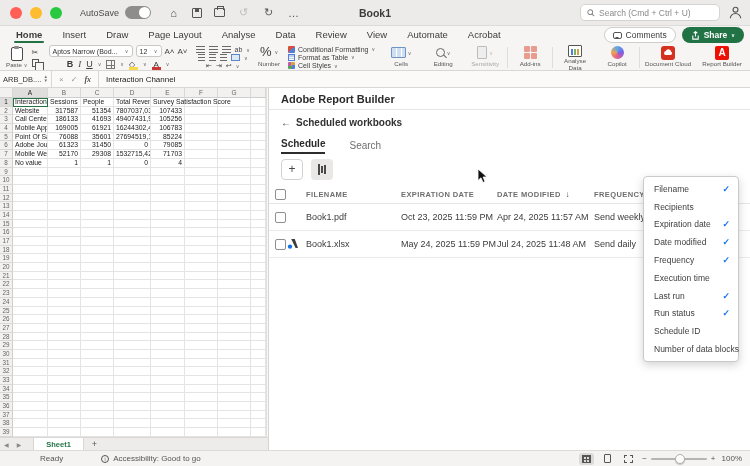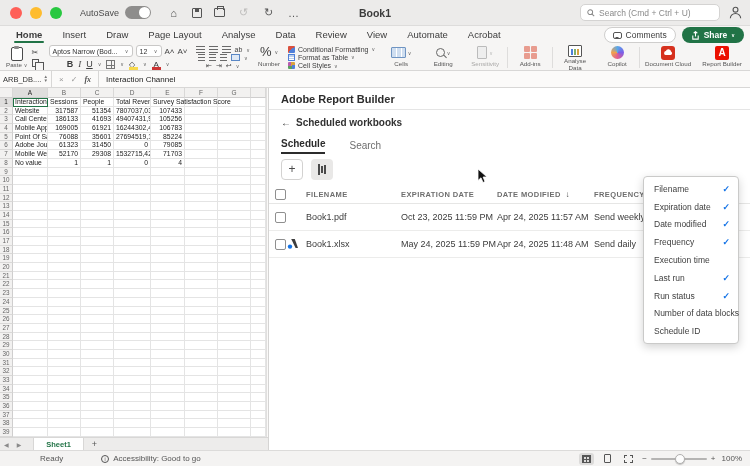--- a/index.html
+++ b/index.html
@@ -935,32 +935,35 @@
           <span class="fcell">Send weekly</span>
         </div>
         <div class="wrow body">
           <span class="cbx"></span>
           <span><svg width="12" height="11" viewBox="0 0 12 11" style="margin-left:1px">
               <path d="M4.2 1 L7.8 1 L11 10 L8.6 10 Z" fill="#3d3d3d"></path>
               <circle cx="3" cy="8.6" r="2.2" fill="#1473E6"></circle>
             </svg></span>
           <span class="fcell">Book1.xlsx</span>
           <span class="fcell">May 24, 2025 11:59 PM</span>
-          <span class="fcell">Apr 24, 2025 11:48 AM</span>
+          <span class="fcell">Jul 24, 2025 11:48 AM</span>
           <span class="fcell">Send daily</span>
         </div>
       </div>
   </div>
 
   <div id="colmenu">
       <div class="mitem">
         <span>Filename</span>
         <span class="mcheck" style="color: rgb(20, 115, 230);">✓</span>
       </div>
       <div class="mitem">
+        <span>Recipients</span>
+      </div>
+      <div class="mitem">
         <span>Expiration date</span>
         <span class="mcheck" style="color: rgb(20, 115, 230);">✓</span>
       </div>
       <div class="mitem">
         <span>Date modified</span>
         <span class="mcheck" style="color: rgb(20, 115, 230);">✓</span>
       </div>
       <div class="mitem">
         <span>Frequency</span>
         <span class="mcheck" style="color: rgb(20, 115, 230);">✓</span>
@@ -970,24 +973,24 @@
       </div>
       <div class="mitem">
         <span>Last run</span>
         <span class="mcheck" style="color: rgb(20, 115, 230);">✓</span>
       </div>
       <div class="mitem">
         <span>Run status</span>
         <span class="mcheck" style="color: rgb(20, 115, 230);">✓</span>
       </div>
       <div class="mitem">
+        <span>Schedule ID</span>
+      </div>
+      <div class="mitem">
         <span>Number of data blocks</span>
-      </div>
-      <div class="mitem">
-        <span>Schedule ID</span>
       </div>
     </div>
 
   <svg id="cursor" width="11" height="16" viewBox="0 0 11 16">
     <path d="M1 1 L1 12.5 L4 9.8 L6 14.5 L8 13.6 L6.1 9 L10 9 Z" fill="#111" stroke="#fff" stroke-width="0.8"></path>
   </svg>
 
 </div>
 
 </body></html>

